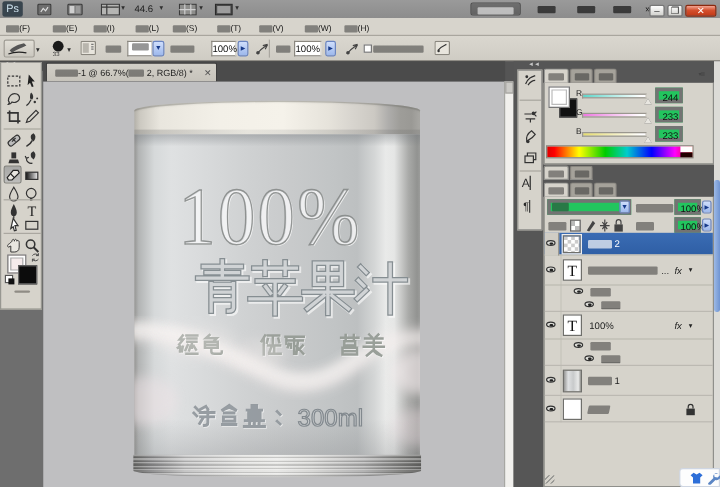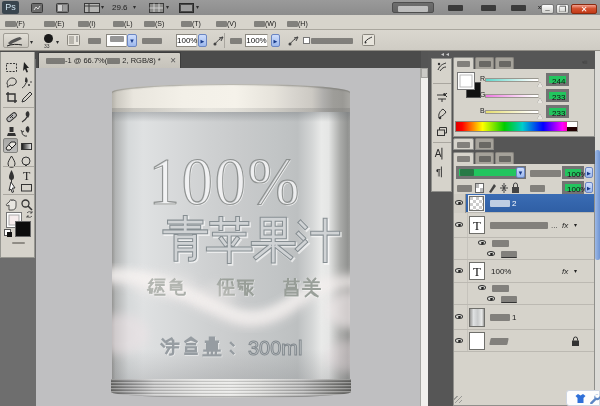--- a/index.html
+++ b/index.html
@@ -62,21 +62,21 @@
 <svg class="abs" style="left:56px;top:3px" width="13" height="10" viewBox="0 0 13 10">
       <rect x="0.5" y="0.5" width="12" height="9" rx="1" fill="#7a7a7a" stroke="#3a3a3a"></rect>
       <rect x="2" y="2" width="4" height="6" fill="#cfcfcf"></rect>
       <rect x="7" y="2" width="4" height="6" fill="#9a9a9a"></rect>
     </svg>
 <svg class="abs" style="left:84px;top:3px" width="16" height="10" viewBox="0 0 16 10">
       <rect x="0.5" y="0.5" width="15" height="9" fill="#b5b5b3" stroke="#3a3a3a"></rect>
       <path d="M0.5,3 H15 M5,0.5 V9" stroke="#3a3a3a" fill="none"></path>
     </svg>
 <div class="abs tico" style="left:101px;top:1px;font-size:6px">▾</div>
-<div class="abs tico" style="left:112px;top:1px;font-size:8px;color:#222">29.6</div>
+<div class="abs tico" style="left:112px;top:1px;font-size:8px;color:#222">44.6</div>
 <div class="abs tico" style="left:133px;top:1px;font-size:6px">▾</div>
 <svg class="abs" style="left:149px;top:3px" width="15" height="10" viewBox="0 0 15 10">
       <rect x="0.5" y="0.5" width="14" height="9" fill="#8d8d8b" stroke="#3a3a3a"></rect>
       <path d="M5,0.5 V9 M10,0.5 V9 M0.5,5 H14" stroke="#cfcfcf" fill="none"></path>
     </svg>
 <div class="abs tico" style="left:166px;top:1px;font-size:6px">▾</div>
 <svg class="abs" style="left:179px;top:3px" width="15" height="10" viewBox="0 0 15 10">
       <rect x="0.5" y="0.5" width="14" height="9" fill="#4a4a4a" stroke="#2a2a2a"></rect>
       <rect x="2" y="2" width="11" height="6" fill="#9d9d9d"></rect>
     </svg>

